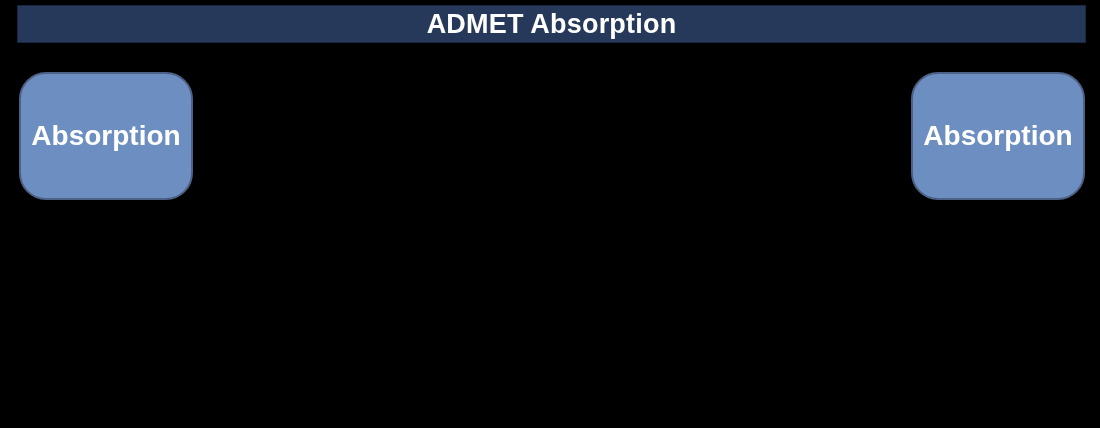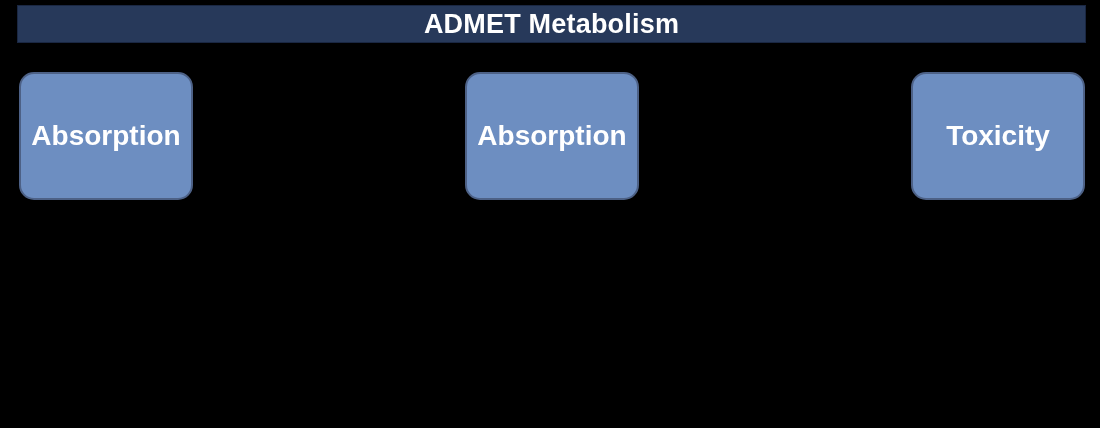--- a/index.html
+++ b/index.html
@@ -43,46 +43,43 @@
     height: 128px;
     display: flex;
     justify-content: space-between;
   }
   .node {
     width: 174px;
     height: 128px;
     box-sizing: border-box;
     background: var(--node-bg, #6d8ec1);
     border: 2px solid var(--node-border, #4d6186);
-    border-radius: 15px;
+    border-radius: 27px;
     display: flex;
     align-items: center;
     justify-content: center;
   }
   .node span {
     color: var(--text, #ffffff);
     font-size: 28px;
     font-weight: 700;
     white-space: nowrap;
   }
 </style>
 </head>
 <body>
 
 <div class="canvas">
 
   <div class="title-bar">
-    <span>ADMET Metabolism</span>
+    <span>ADMET Absorption</span>
   </div>
 
   <div class="nodes-row">
     <div class="node">
       <span>Absorption</span>
     </div>
     <div class="node">
       <span>Absorption</span>
     </div>
-    <div class="node">
-      <span>Toxicity</span>
-    </div>
   </div>
 
 </div>
 
 </body></html>

